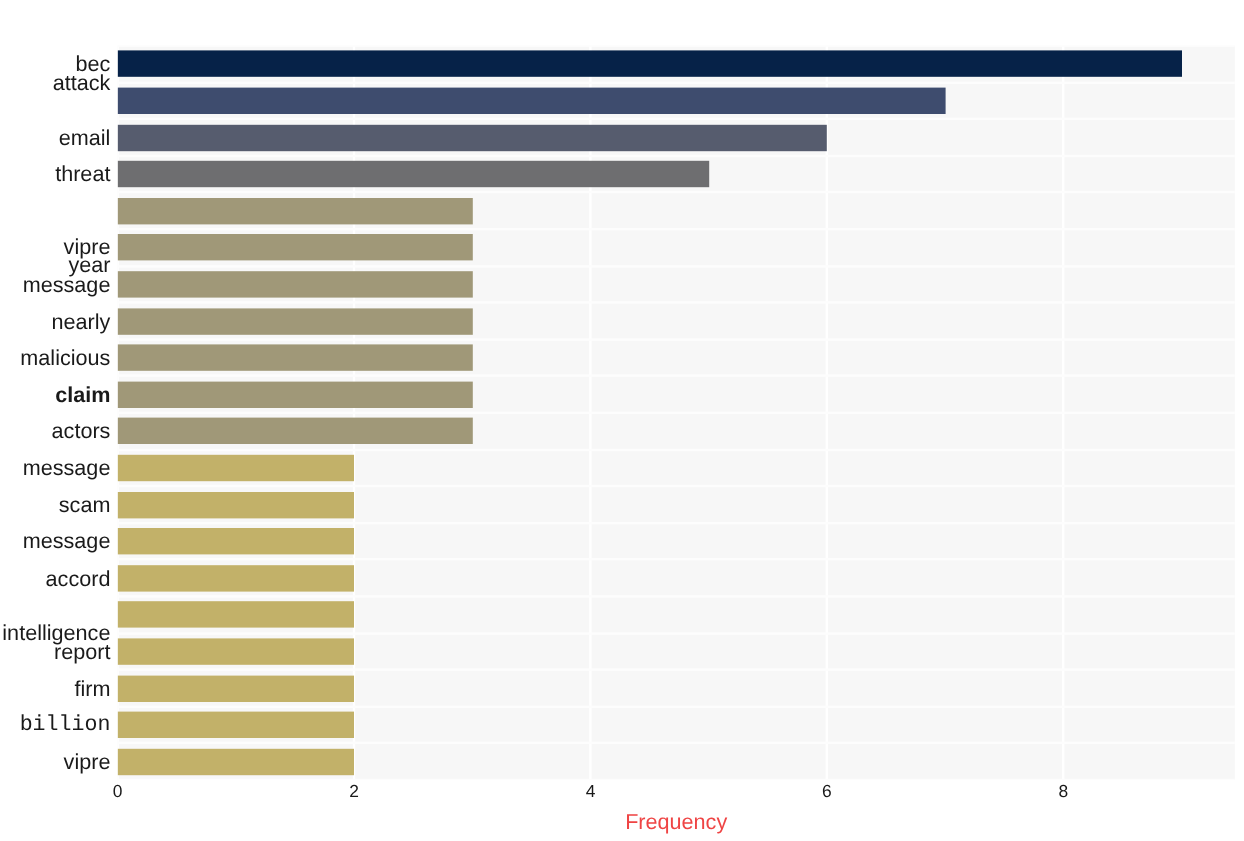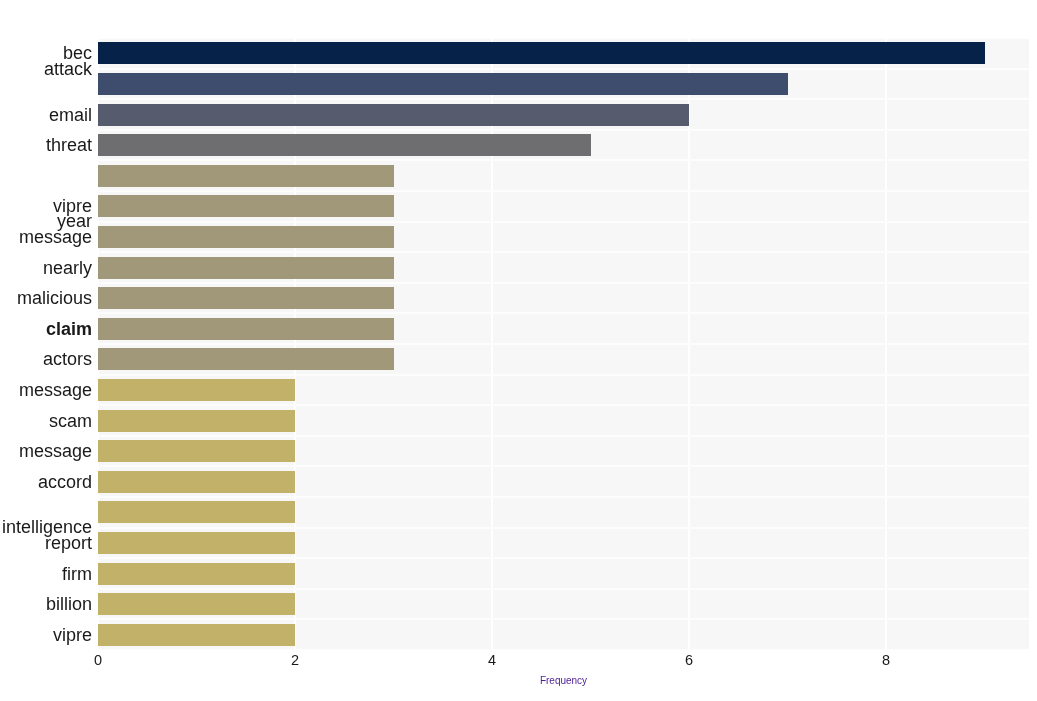--- a/index.html
+++ b/index.html
@@ -103,22 +103,22 @@
     color: #1a1a1a;
     white-space: nowrap;
   }
 
   #x-axis-title {
     position: absolute;
     left: 98px;
     top: 675px;
     width: 931px;
     text-align: center;
-    font-size: 10px;
-    color: #4c1d95;
+    font-size: 18px;
+    color: #ef4444;
   }
 </style>
 </head>
 <body>
 
 <div id="chart-root">
 
 
   <div id="plot-area">
     <div id="gridlines-vertical">
@@ -187,21 +187,21 @@
       <div class="y-tick-label" style="top: 251.1px;">malicious</div>
       <div class="y-tick-label" style="top: 281.7px; font-weight: bold;">claim</div>
       <div class="y-tick-label" style="top: 312.3px;">actors</div>
       <div class="y-tick-label" style="top: 342.9px;">message</div>
       <div class="y-tick-label" style="top: 373.5px;">scam</div>
       <div class="y-tick-label" style="top: 404.1px;">message</div>
       <div class="y-tick-label" style="top: 434.7px;">accord</div>
       <div class="y-tick-label" style="top: 480px; margin-left: 12px;">intelligence</div>
       <div class="y-tick-label" style="top: 495.9px;">report</div>
       <div class="y-tick-label" style="top: 526.5px;">firm</div>
-      <div class="y-tick-label" style="top: 557.1px;">billion</div>
+      <div class="y-tick-label" style="top: 557.1px; font-family: Liberation Mono, monospace;">billion</div>
       <div class="y-tick-label" style="top: 587.7px;">vipre</div>
     </div>
 
   <div id="x-axis-labels">
       <div class="x-tick-label" style="left: 0px;">0</div>
       <div class="x-tick-label" style="left: 197.037px;">2</div>
       <div class="x-tick-label" style="left: 394.074px;">4</div>
       <div class="x-tick-label" style="left: 591.111px;">6</div>
       <div class="x-tick-label" style="left: 788.148px;">8</div>
     </div>

